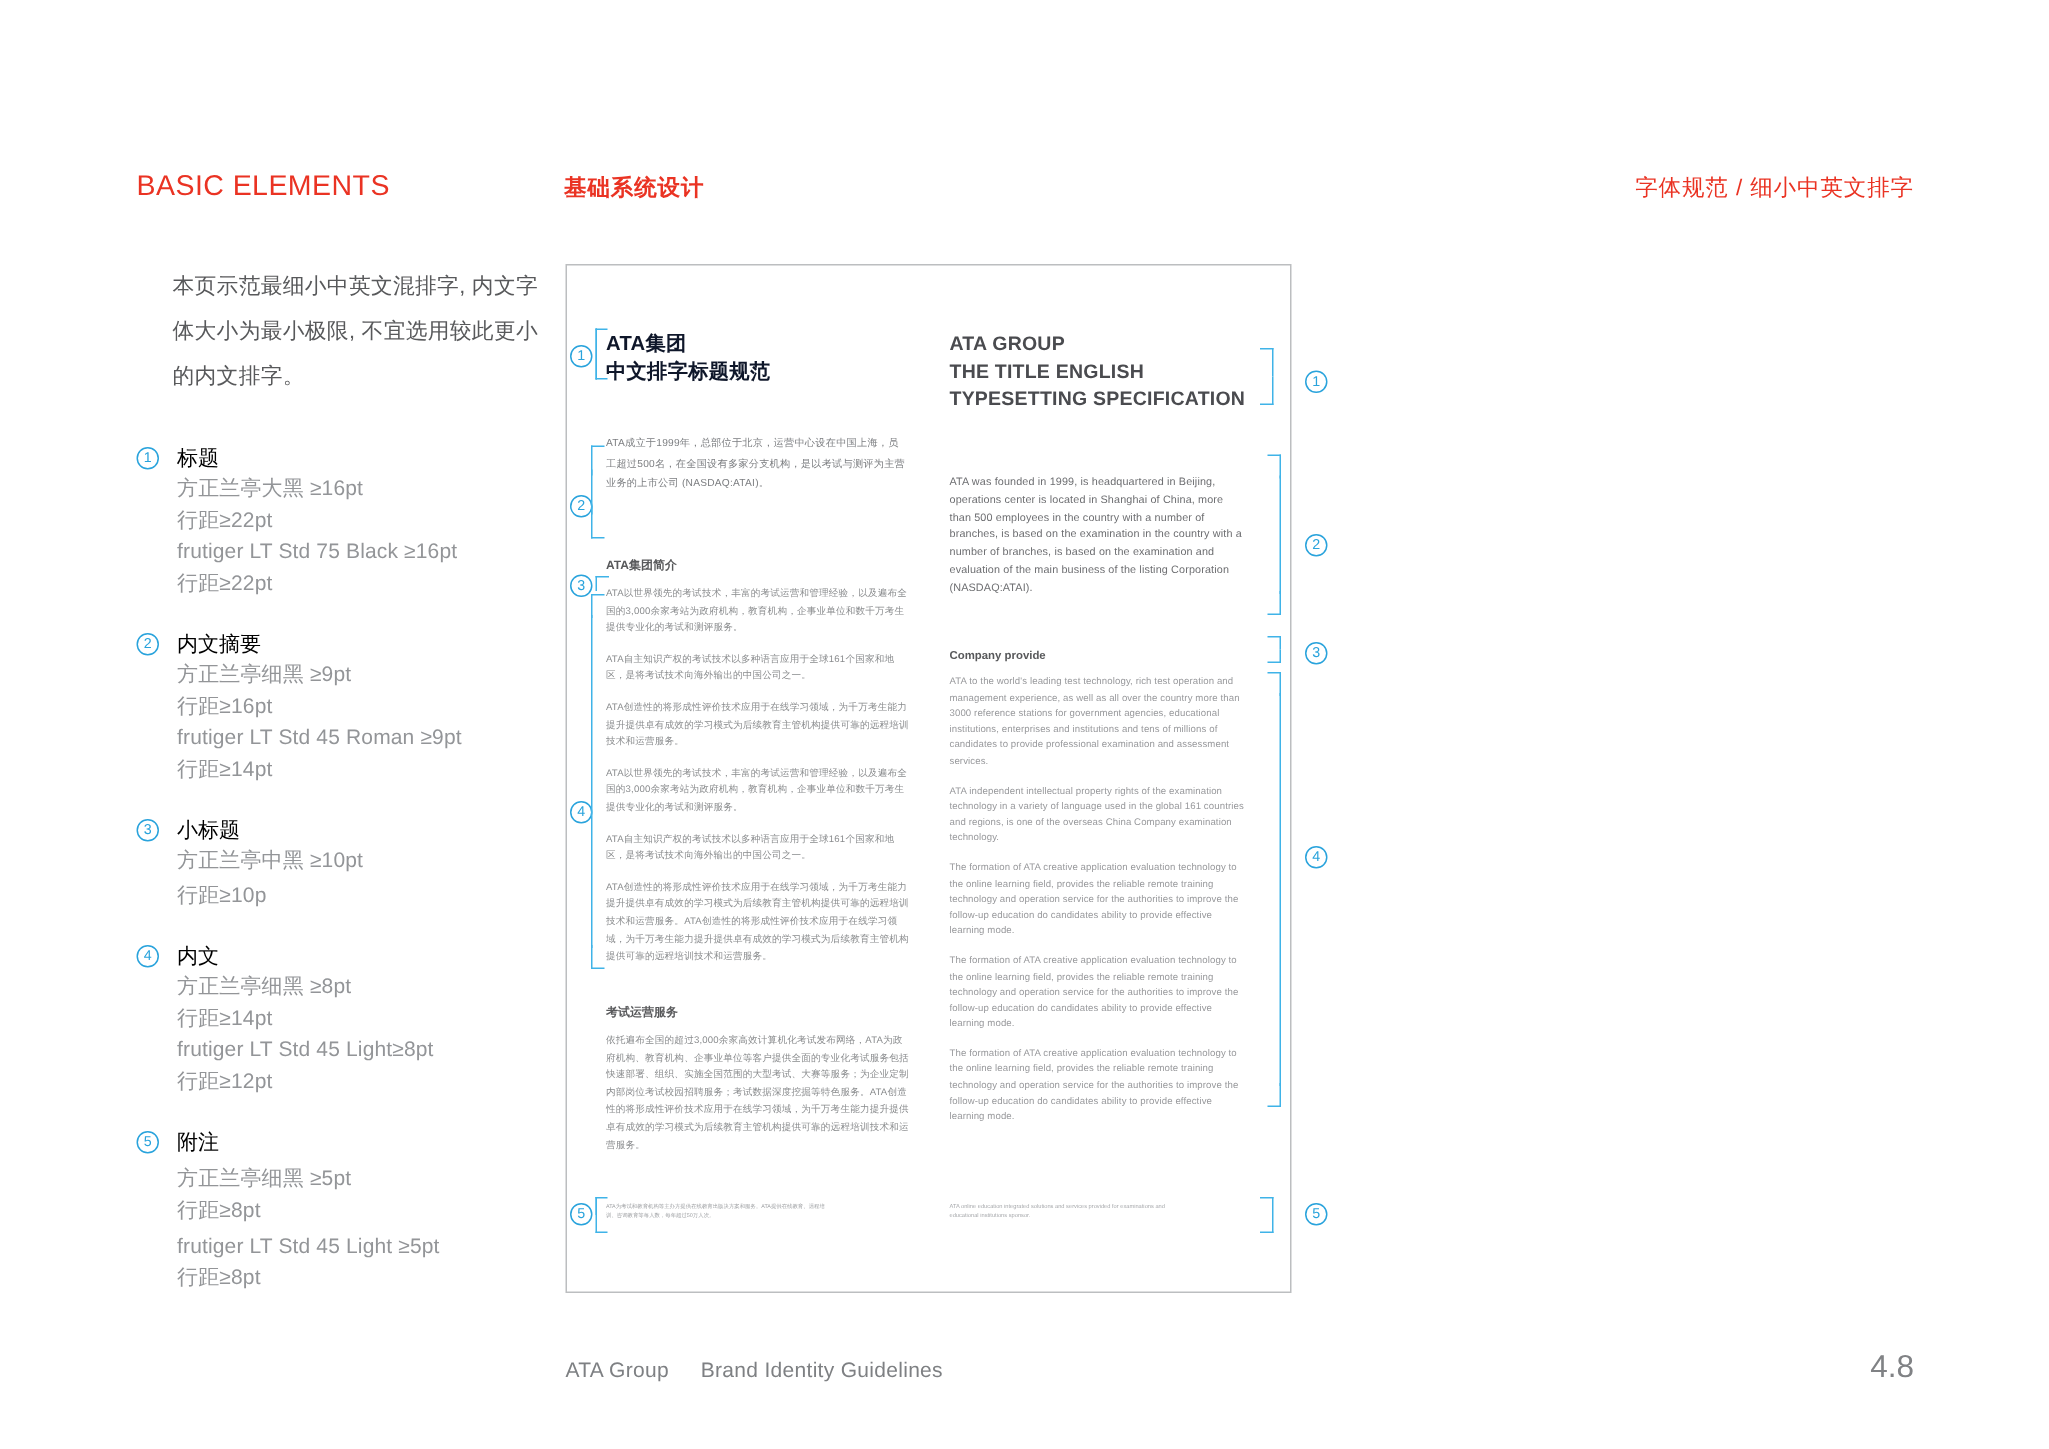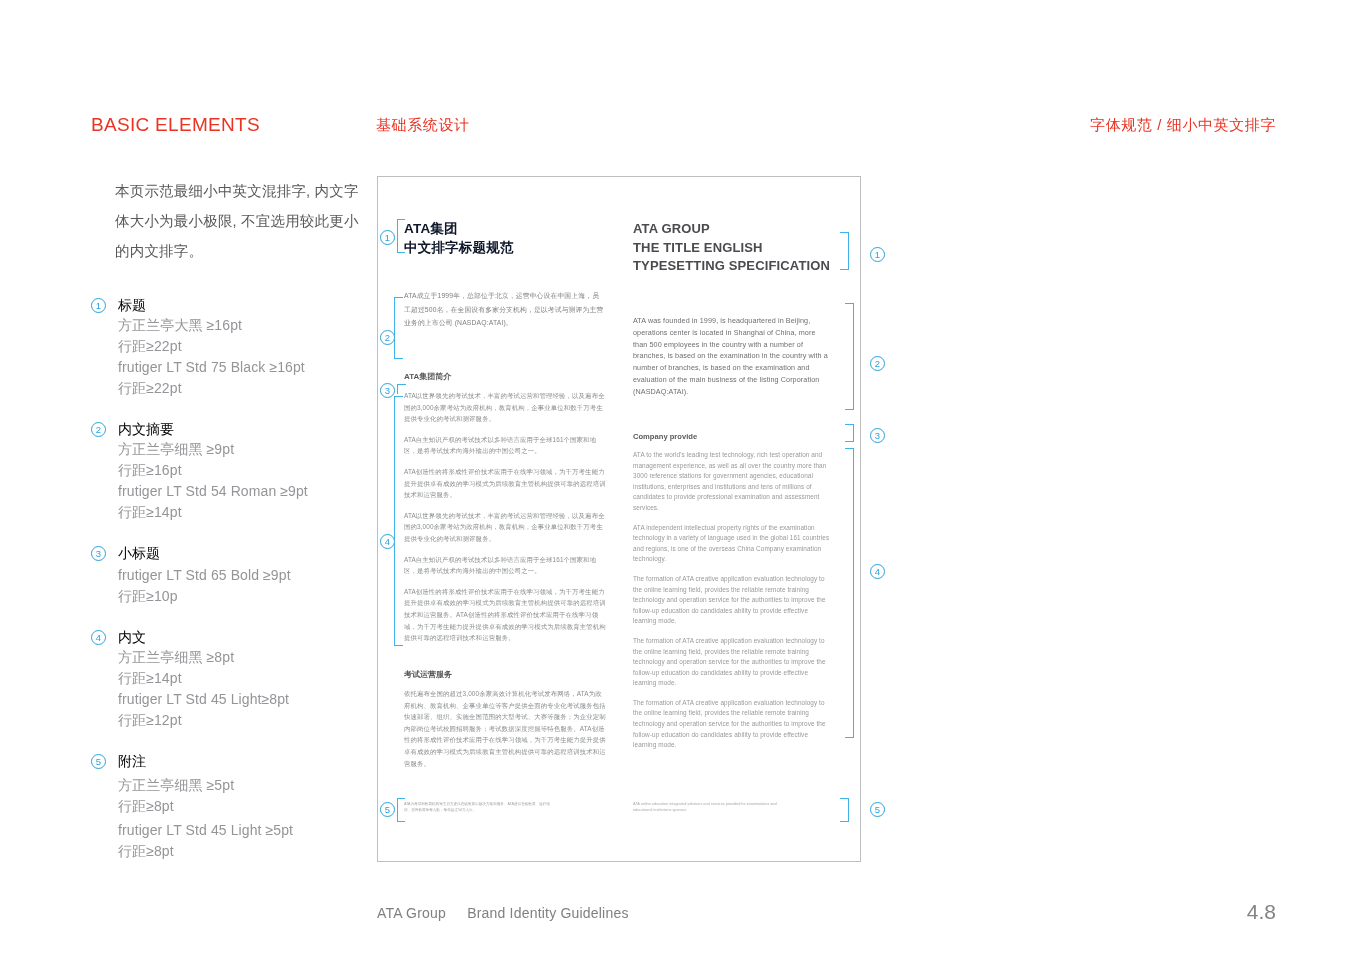--- a/index.html
+++ b/index.html
@@ -12,21 +12,21 @@
   .page { position: relative; width: 1366px; height: 966px; }
 
   
   .hdr-basic {
     position: absolute; left: 91px; top: 114px;
     font-size: 19px; font-weight: 400; letter-spacing: .3px;
     color: #EA3323; white-space: nowrap;
   }
   .hdr-cn {
     position: absolute; left: 376px; top: 116px;
-    font-size: 15px; font-weight: 400; letter-spacing: .6px;
+    font-size: 15px; font-weight: 700; letter-spacing: .6px;
     color: #EA3323; white-space: nowrap;
   }
   .hdr-right {
     position: absolute; right: 90px; top: 116px;
     font-size: 15px; font-weight: 400; letter-spacing: .6px;
     color: #EA3323; white-space: nowrap;
   }
 
   
   .intro {
@@ -177,33 +177,33 @@
     </div>
 
     <div class="legend-group">
       <div class="lg-head">
         <div class="num-circle">2</div>
         <div class="lg-title">内文摘要</div>
       </div>
       <div class="lg-lines">
         <div class="lg-line">方正兰亭细黑 ≥9pt</div>
         <div class="lg-line">行距≥16pt</div>
-        <div class="lg-line">frutiger LT Std 54 Roman ≥9pt</div>
+        <div class="lg-line">frutiger LT Std 45 Roman ≥9pt</div>
         <div class="lg-line">行距≥14pt</div>
       </div>
     </div>
 
     <div class="legend-group">
       <div class="lg-head">
         <div class="num-circle">3</div>
         <div class="lg-title">小标题</div>
       </div>
       <div class="lg-lines">
+        <div class="lg-line">方正兰亭中黑 ≥10pt</div>
         <div class="lg-gap"></div>
-        <div class="lg-line">frutiger LT Std 65 Bold ≥9pt</div>
         <div class="lg-line">行距≥10p</div>
       </div>
     </div>
 
     <div class="legend-group">
       <div class="lg-head">
         <div class="num-circle">4</div>
         <div class="lg-title">内文</div>
       </div>
       <div class="lg-lines">

